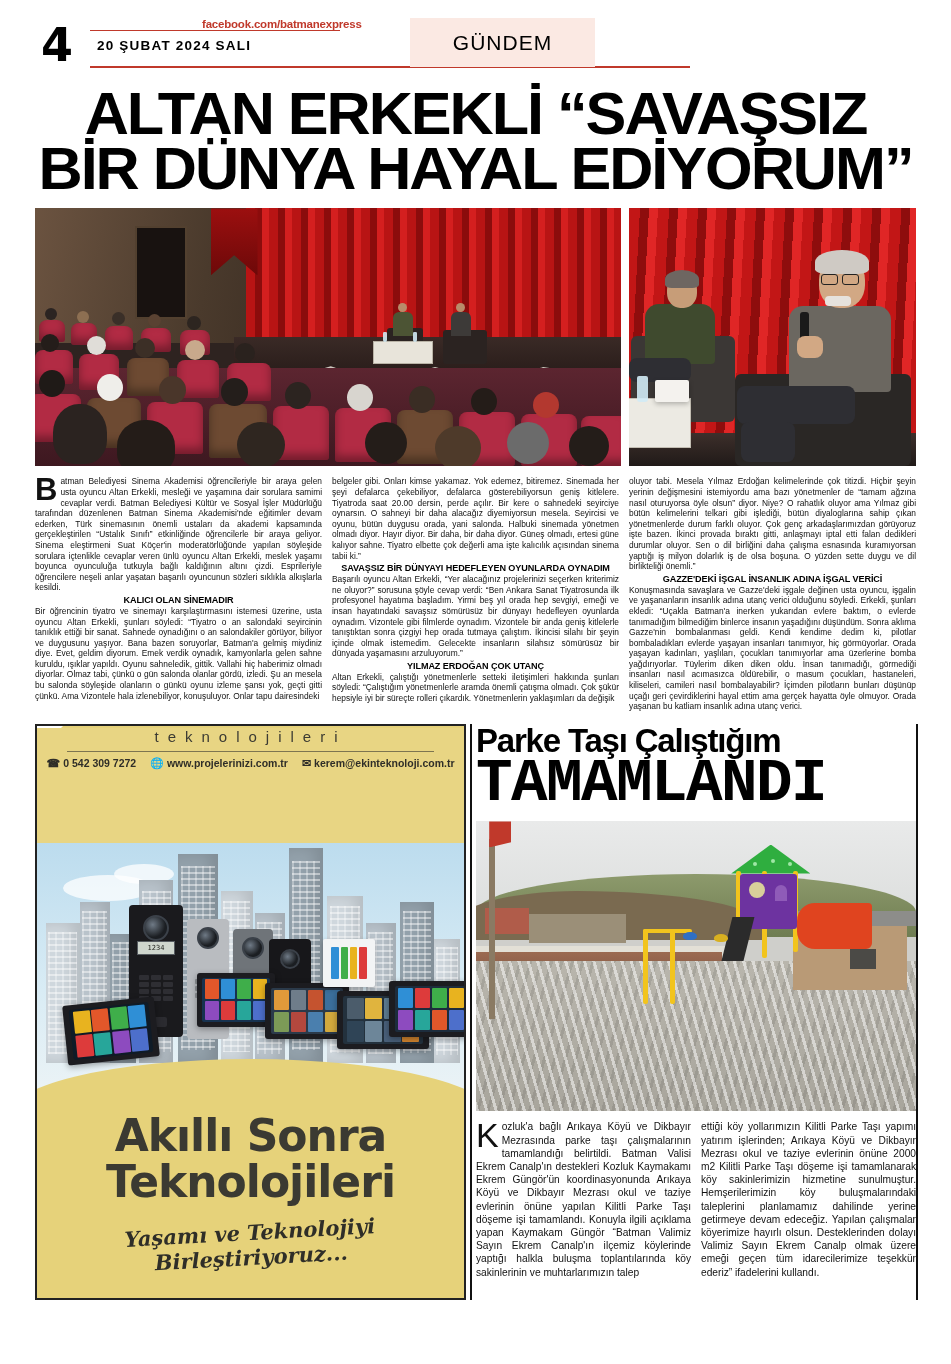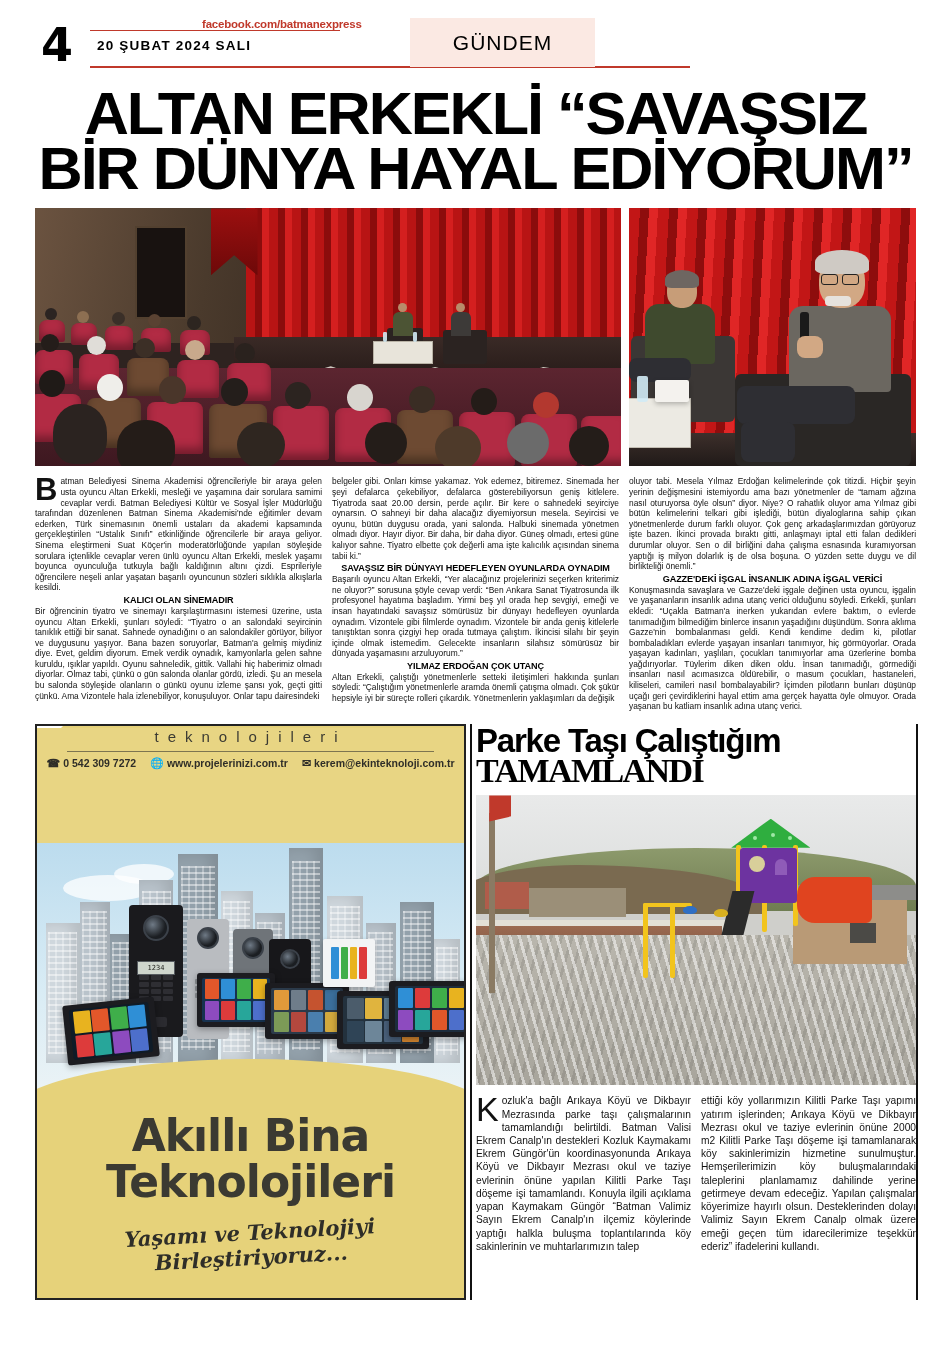--- a/index.html
+++ b/index.html
@@ -248,22 +248,22 @@
   }
 
   
   .news { width:441px; position:relative; }
   .news-head1 {
     font-family:"Liberation Sans", sans-serif;
     font-size:33px; font-weight:700; letter-spacing:-1.2px;
     line-height:1.0;
   }
   .news-head2 {
-    font-family:Liberation Serif, serif;
-    font-size:34px; font-weight:700; letter-spacing:-1.6px;
+    font-family:Liberation Mono, monospace;
+    font-size:61px; font-weight:700; letter-spacing:-1.6px;
     line-height:0.96; margin-top:-2px;
   }
   .news-photo {
     margin-top:8px; height:290px; position:relative; overflow:hidden;
     background:#cfcfcb;
   }
   .np-sky { position:absolute; left:0; top:0; width:100%; height:34%;
      background:linear-gradient(180deg,#e9eaea,#dcdedd); }
   .np-hill { position:absolute; left:0; top:18%; width:100%; height:22%;
      background:linear-gradient(180deg,#8d9a6c,#6f7d52); border-radius:50% 50% 0 0/60% 60% 0 0; }
@@ -494,21 +494,21 @@
         <div class="bldg light" style="left:43%;top:18%;width:32px;height:64%;"></div>
         <div class="bldg" style="left:51%;top:26%;width:30px;height:56%;"></div>
         <div class="bldg dark" style="left:59%;top:2%;width:34px;height:80%;"></div>
         <div class="bldg light" style="left:68%;top:20%;width:36px;height:62%;"></div>
         <div class="bldg" style="left:77%;top:30%;width:30px;height:52%;"></div>
         <div class="bldg dark" style="left:85%;top:22%;width:34px;height:60%;"></div>
         <div class="bldg light" style="left:93%;top:36%;width:26px;height:46%;"></div>
 
         <div class="intercom" style="left:92px;top:62px;width:54px;height:132px;">
           <div class="lens" style="left:14px;top:10px;width:26px;height:26px;"></div>
-          <div class="lcd" style="left:8px;top:56px;right:8px;height:14px;">1234</div>
+          <div class="lcd" style="left:8px;top:36px;right:8px;height:14px;">1234</div>
           <div class="kp" style="left:10px;top:70px;right:10px;">
             <i></i>
               <i></i>
               <i></i>
               <i></i>
               <i></i>
               <i></i>
               <i></i>
               <i></i>
               <i></i>
@@ -617,21 +617,21 @@
                 <i style="background:#8d4bbf;"></i>
                 <i style="background:#4d6fcb;"></i>
           </div>
             </div>
         </div>
 
         <div class="ad-yellowcurve"></div>
       </div>
 
       <div class="ad-bottom">
-        <div class="ad-bigline">Akıllı Bina</div>
+        <div class="ad-bigline">Akıllı Sonra</div>
         <div class="ad-bigline">Teknolojileri</div>
         <div class="ad-slogan">Yaşamı ve Teknolojiyi Birleştiriyoruz...</div>
       </div>
     </div>
 
     <div class="news">
       <div class="news-border"></div>
 
       <div class="news-head1">Parke Taşı Çalıştığım</div>
       <div class="news-head2">TAMAMLANDI</div>

